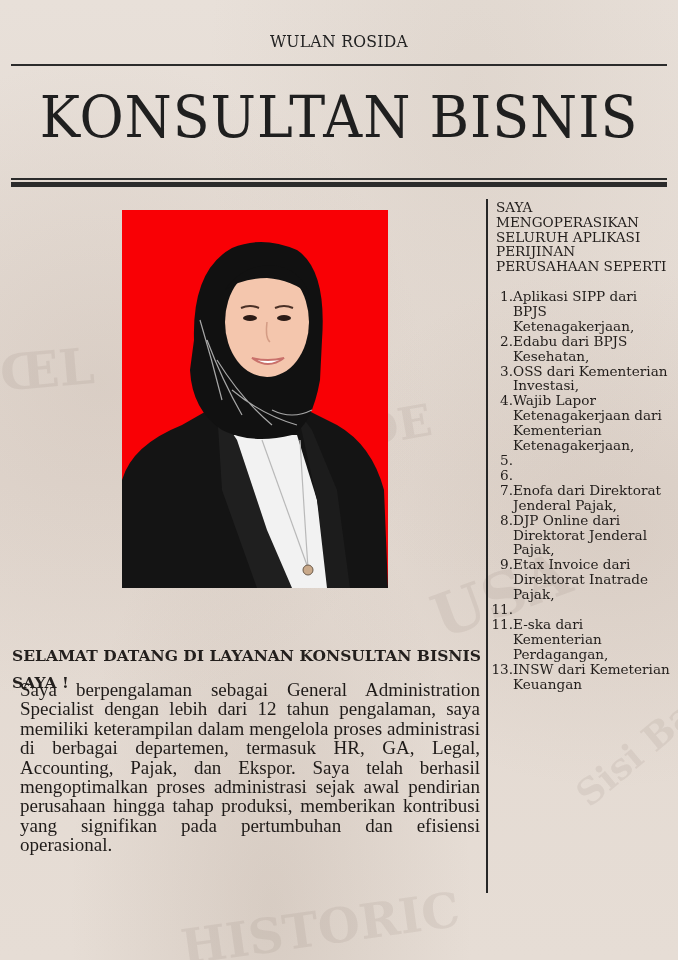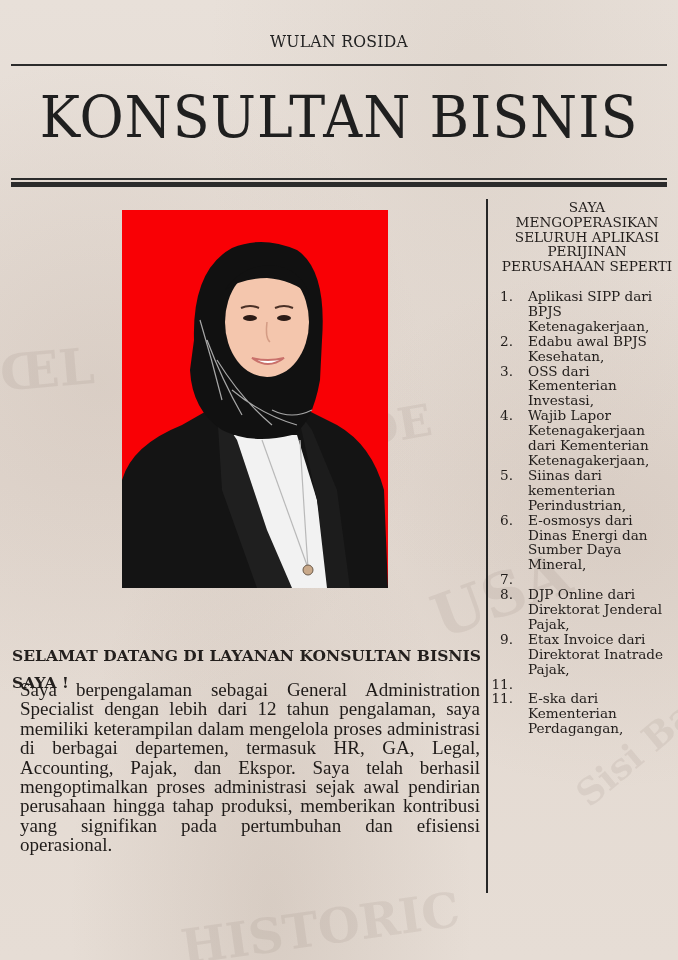--- a/index.html
+++ b/index.html
@@ -50,30 +50,30 @@
     }
     .welcome-body {
       left: 20px; width: 460px; top: 680px;
       font-family: Liberation Serif, serif; font-size: 19px; line-height: 19.4px;
       text-align: justify; color: #1f1b19;
     }
 
     .divider { left: 486px; top: 199px; width: 2px; height: 694px; background: #262626; }
 
     .side-title {
-      left: 496px; width: 182px; top: 200px; text-align: center;
+      left: 496px; width: 182px; top: 200px; text-align: left;
       font-family: "DejaVu Serif", serif; font-size: 13.6px; line-height: 14.8px; color: #211d1b;
     }
     .side-list {
       left: 488px; width: 190px; top: 289px; margin: 0; padding: 0; list-style: none;
       font-family: "DejaVu Serif", serif; font-size: 13.6px; line-height: 14.9px; color: #211d1b;
     }
     .side-list li { display: flex; }
     .side-list .num { width: 25px; text-align: right; flex: 0 0 25px; }
-    .side-list .txt { flex: 1; padding-right: 6px; margin-left: 15px; }
+    .side-list .txt { flex: 1; padding-right: 6px; }
   </style>
 </head>
 <body>
 
 <div class="bg-stamp" style="left:430px; top:560px; font-size:60px; transform:rotate(-20deg);">USA</div>
 <div class="bg-stamp" style="left:180px; top:900px; font-size:48px; transform:rotate(-8deg);">HISTORIC</div>
 <div class="bg-stamp" style="left:560px; top:720px; font-size:36px; transform:rotate(-40deg);">Sisi Baik</div>
 <div class="bg-stamp" style="left:360px; top:400px; font-size:44px; transform:rotate(-10deg);">DE</div>
 <div class="bg-stamp" style="left:0px; top:340px; font-size:50px; transform:rotate(-5deg);">ŒL</div>
 
@@ -121,49 +121,52 @@
 <div class="abs divider"></div>
 
 <div class="abs side-title">SAYA MENGOPERASIKAN SELURUH APLIKASI PERIJINAN PERUSAHAAN SEPERTI</div>
 <ol class="abs side-list">
   <li>
       <span class="num">1.</span>
       <span class="txt">Aplikasi SIPP dari BPJS Ketenagakerjaan,</span>
     </li>
   <li>
       <span class="num">2.</span>
-      <span class="txt">Edabu awal BPJS Kesehatan,</span>
+      <span class="txt">Edabu dari BPJS Kesehatan,</span>
     </li>
   <li>
       <span class="num">3.</span>
       <span class="txt">OSS dari Kementerian Investasi,</span>
     </li>
   <li>
       <span class="num">4.</span>
       <span class="txt">Wajib Lapor Ketenagakerjaan dari Kementerian Ketenagakerjaan,</span>
     </li>
   <li>
       <span class="num">5.</span>
-      <span class="txt">Siinas dari kementerian Perindustrian,</span>
     </li>
   <li>
       <span class="num">6.</span>
-      <span class="txt">E-osmosys dari Dinas Energi dan Sumber Daya Mineral,</span>
     </li>
   <li>
       <span class="num">7.</span>
+      <span class="txt">Enofa dari Direktorat Jenderal Pajak,</span>
     </li>
   <li>
       <span class="num">8.</span>
       <span class="txt">DJP Online dari Direktorat Jenderal Pajak,</span>
     </li>
   <li>
       <span class="num">9.</span>
       <span class="txt">Etax Invoice dari Direktorat Inatrade Pajak,</span>
     </li>
   <li>
       <span class="num">11.</span>
     </li>
   <li>
       <span class="num">11.</span>
       <span class="txt">E-ska dari Kementerian Perdagangan,</span>
     </li>
+  <li>
+      <span class="num">13.</span>
+      <span class="txt">INSW dari Kemeterian Keuangan</span>
+    </li>
 </ol>
 
 </body></html>

